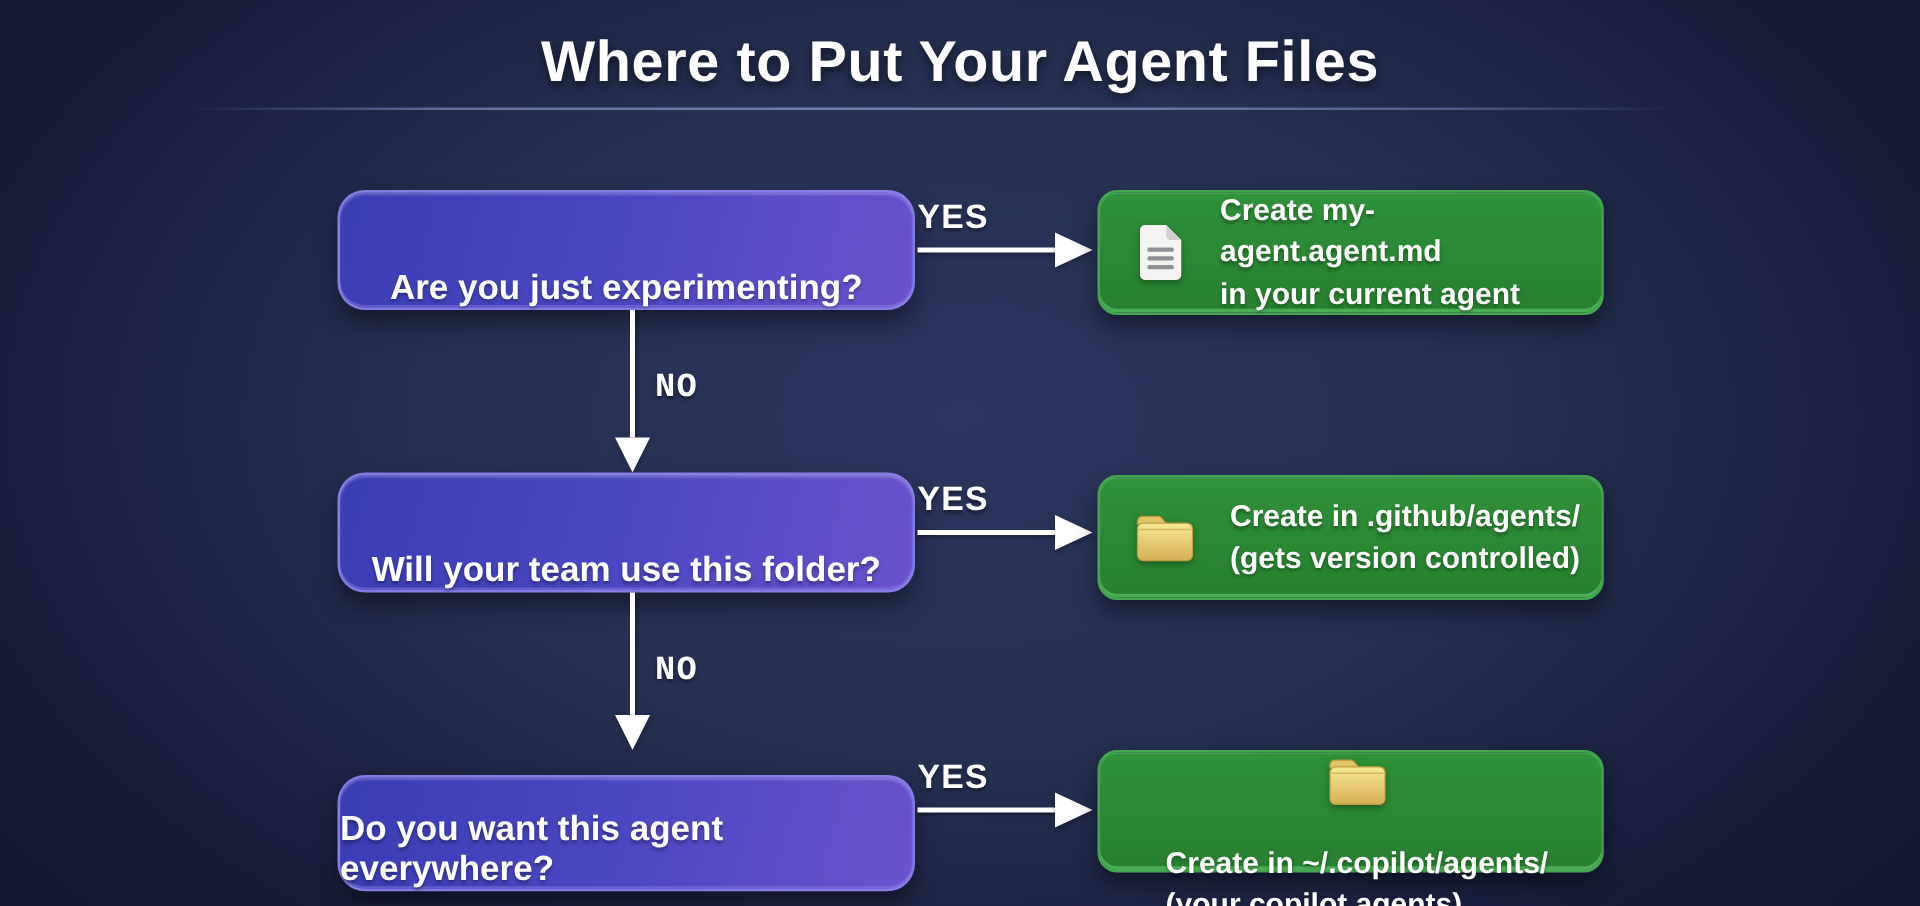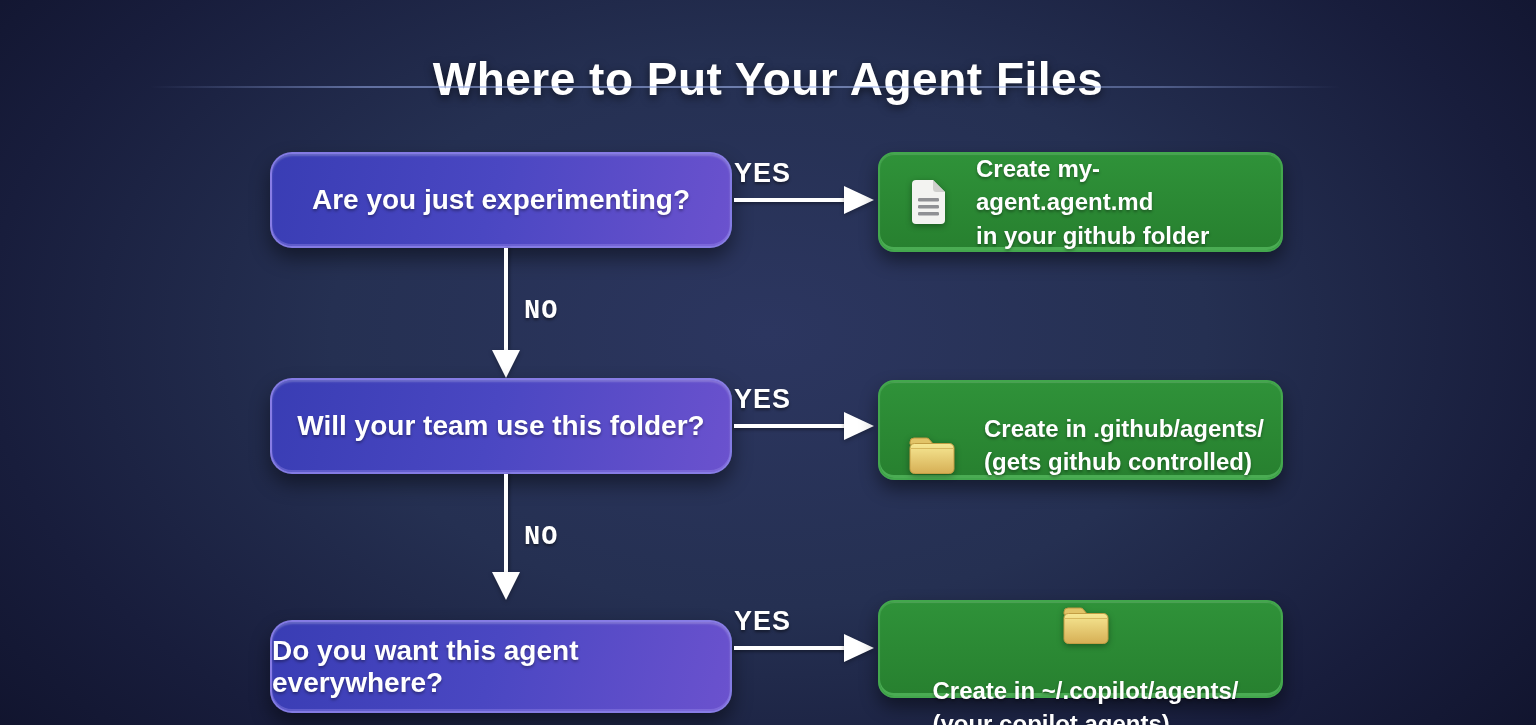--- a/index.html
+++ b/index.html
@@ -18,21 +18,20 @@
   .page-title {
     position: absolute;
     top: 22px; left: 0;
     width: 100%;
     text-align: center;
     color: #ffffff;
     font-size: 46px;
     font-weight: 700;
     letter-spacing: 0.5px;
     text-shadow: 0 3px 8px rgba(0,0,0,0.55);
-    margin-top: 30px;
   }
 
   .title-divider {
     position: absolute;
     top: 86px; left: 150px;
     width: 1190px; height: 2px;
     background: linear-gradient(90deg,
       rgba(150,170,230,0) 0%,
       rgba(150,170,230,0.55) 18%,
       rgba(160,180,235,0.6) 55%,
@@ -44,21 +43,21 @@
     position: absolute;
     left: 270px;
     width: 462px; height: 96px;
     border-radius: 22px;
     background: linear-gradient(104deg, #393db4 0%, #4a47c2 48%, #6b52ce 100%);
     border: 2px solid rgba(140,130,232,0.9);
     box-shadow: 0 10px 20px rgba(0,0,0,0.45),
                 inset 0 2px 2px rgba(255,255,255,0.22),
                 inset 0 -2px 0 rgba(160,145,240,0.35);
     display: flex;
-    align-items: center;
+    align-items: flex-end;
     justify-content: center;
     color: #ffffff;
     font-size: 28px;
     font-weight: 700;
     text-shadow: 0 2px 3px rgba(0,0,0,0.35);
   }
 
   .abox {
     position: absolute;
     left: 878px;
@@ -158,55 +157,55 @@
   <div class="abox" style="top:152px;">
     <svg class="icon" width="44" height="50" viewBox="0 0 44 50">
       <path d="M6 7 a4 4 0 0 1 4 -4 h17 l12 12 v28 a4 4 0 0 1 -4 4 h-25 a4 4 0 0 1 -4 -4 z" fill="#f3f3f1"></path>
       <path d="M27 3 l12 12 h-8.5 a3.5 3.5 0 0 1 -3.5 -3.5 z" fill="#cfcfcd"></path>
       <rect x="12" y="21" width="21" height="3.4" rx="1.2" fill="#8f9094"></rect>
       <rect x="12" y="28" width="21" height="3.4" rx="1.2" fill="#8f9094"></rect>
       <rect x="12" y="35" width="21" height="3.4" rx="1.2" fill="#8f9094"></rect>
     </svg>
     <div class="lines">
       <div>Create my-agent.agent.md</div>
-      <div>in your github folder</div>
+      <div>in your current agent</div>
     </div>
   </div>
 
   <div class="no-arrow" style="top:248px; height:130px;">
     <div class="line" style="height:102px;"></div>
     <div class="tri" style="top:102px;"></div>
     <span class="lbl">NO</span>
   </div>
 
   <div class="qbox" style="top:378px;">
     <span>Will your team use this folder?</span>
   </div>
 
   <div class="yes-arrow" style="top:378px;">
     <span class="lbl">YES</span>
     <div class="line"></div>
     <div class="tri"></div>
   </div>
 
-  <div class="abox" style="top:380px;align-items:flex-end;">
+  <div class="abox" style="top:380px;">
     <svg class="icon" width="52" height="46" viewBox="0 0 52 46">
       <defs>
         <linearGradient id="fg1" x1="0" y1="0" x2="0" y2="1">
           <stop offset="0" stop-color="#f7e894"></stop>
           <stop offset="1" stop-color="#d6af55"></stop>
         </linearGradient>
       </defs>
       <path d="M4 10 a4 4 0 0 1 4 -4 h12.5 a3.5 3.5 0 0 1 2.7 1.3 l4.2 5 H4 z" fill="#e2c468" stroke="#bd9840" stroke-width="1"></path>
       <rect x="4" y="11.5" width="44" height="30" rx="4.5" fill="url(#fg1)" stroke="#c39e44" stroke-width="1"></rect>
       <path d="M5 16.5 h42" stroke="#cda94e" stroke-width="1.2" opacity="0.7"></path>
     </svg>
     <div class="lines">
       <div>Create in .github/agents/</div>
-      <div>(gets github controlled)</div>
+      <div>(gets version controlled)</div>
     </div>
   </div>
 
   <div class="no-arrow" style="top:474px; height:126px;">
     <div class="line" style="height:98px;"></div>
     <div class="tri" style="top:98px;"></div>
     <span class="lbl">NO</span>
   </div>
 
   <div class="qbox" style="top:620px; height:93px;">

